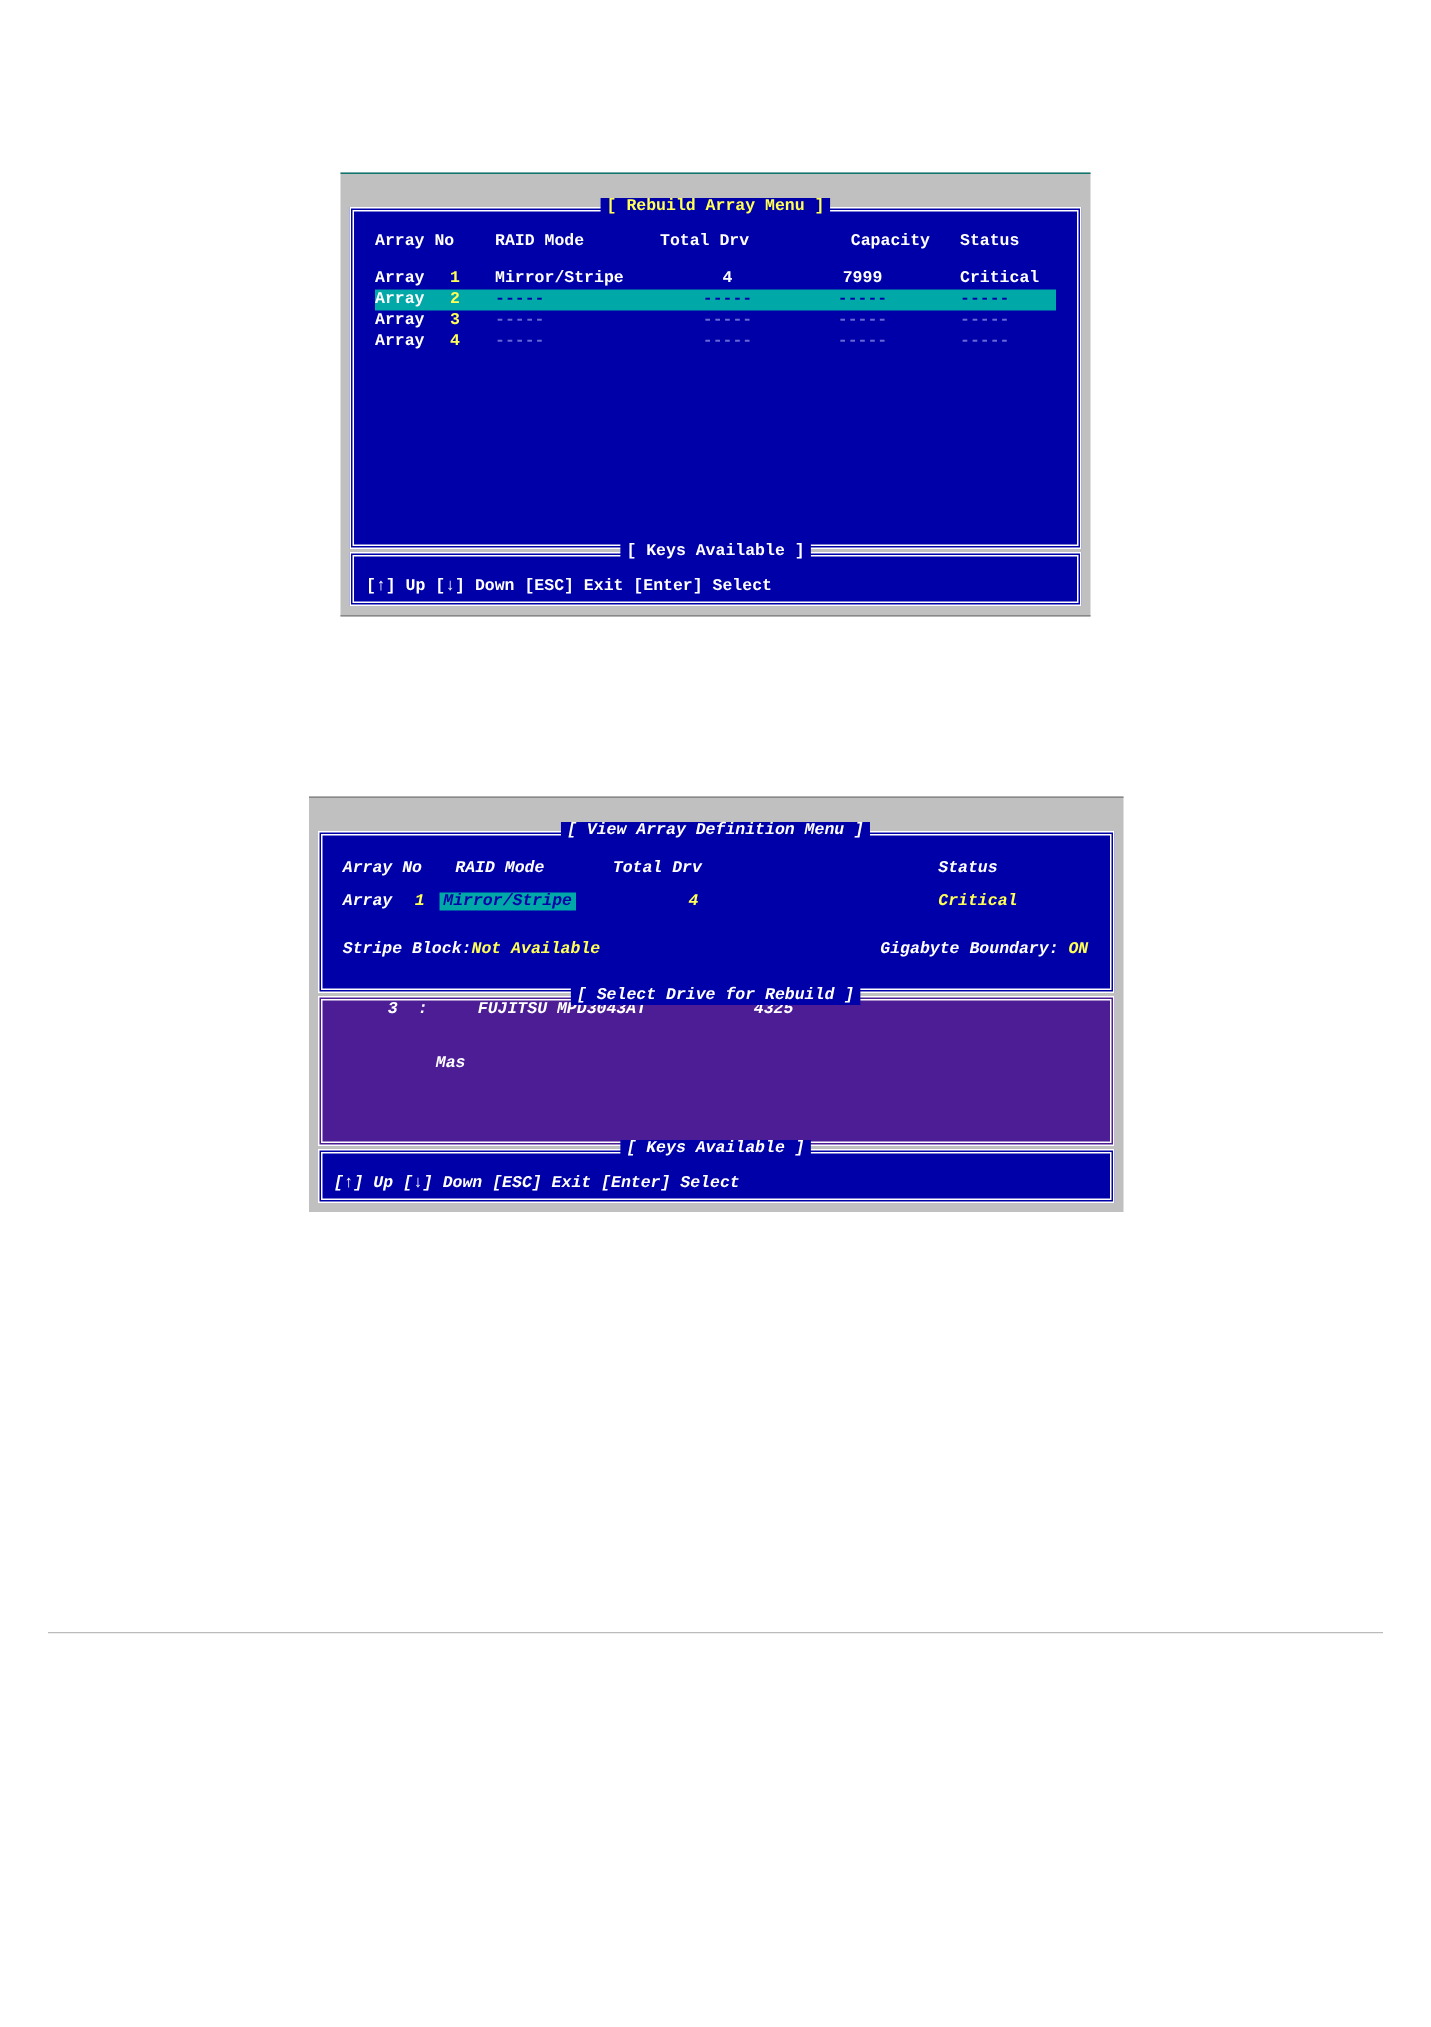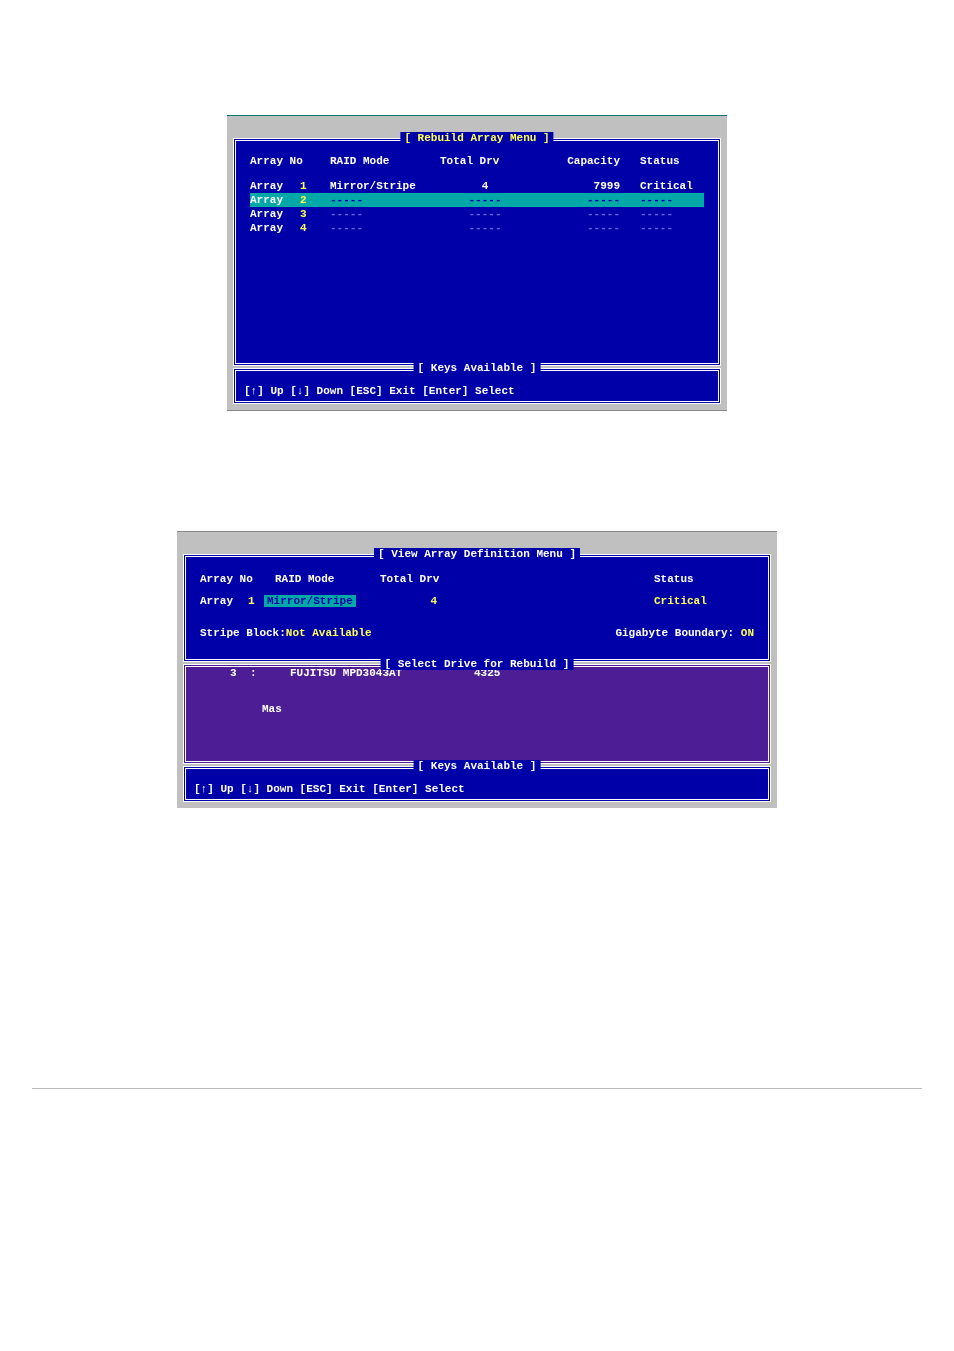--- a/index.html
+++ b/index.html
@@ -58,21 +58,21 @@
     .col-status { width: 80px; padding-left: 20px; }
     .data-row {
       display: flex;
       color: #fff;
       padding: 1px 0;
     }
     .data-row .array-label { color: #fff; width: 50px; }
     .data-row .array-num { color: #ffff55; width: 30px; }
     .data-row .raid-val { width: 110px; color: #fff; }
     .data-row .drv-val { width: 90px; text-align: center; color: #fff; }
-    .data-row .cap-val { width: 90px; text-align: right; color: #fff; }
+    .data-row .cap-val { width: 90px; text-align: center; color: #fff; }
     .data-row .status-val { width: 80px; padding-left: 20px; color: #fff; }
     .highlighted-row { background: #00a8a8; }
     .highlighted-row .raid-val,
     .highlighted-row .drv-val,
     .highlighted-row .cap-val,
     .highlighted-row .status-val { color: #0000a8; }
     .dim-row { color: #6868d8; }
     .dim-row span { color: inherit !important; }
     .empty-rows {
       height: 120px;
@@ -84,25 +84,26 @@
       padding: 0;
       margin-top: 2px;
     }
     .keys-content {
       color: #fff;
       padding: 14px 8px 4px 8px;
     }
     .keys-content span { color: #fff; }
     
     .screen-container2 {
-      width: 600px;
+      width: 543px;
       margin: 0 auto;
       background: #c0c0c0;
       padding: 6px;
       border-top: 1px solid #888;
+      font-style: italic;
     }
     .sub-panel {
       padding: 10px 14px 14px 14px;
     }
     .def-header-row {
       display: flex;
       color: #fff;
       padding: 6px 0 10px 0;
     }
     .dcol-array-no { width: 75px; }

